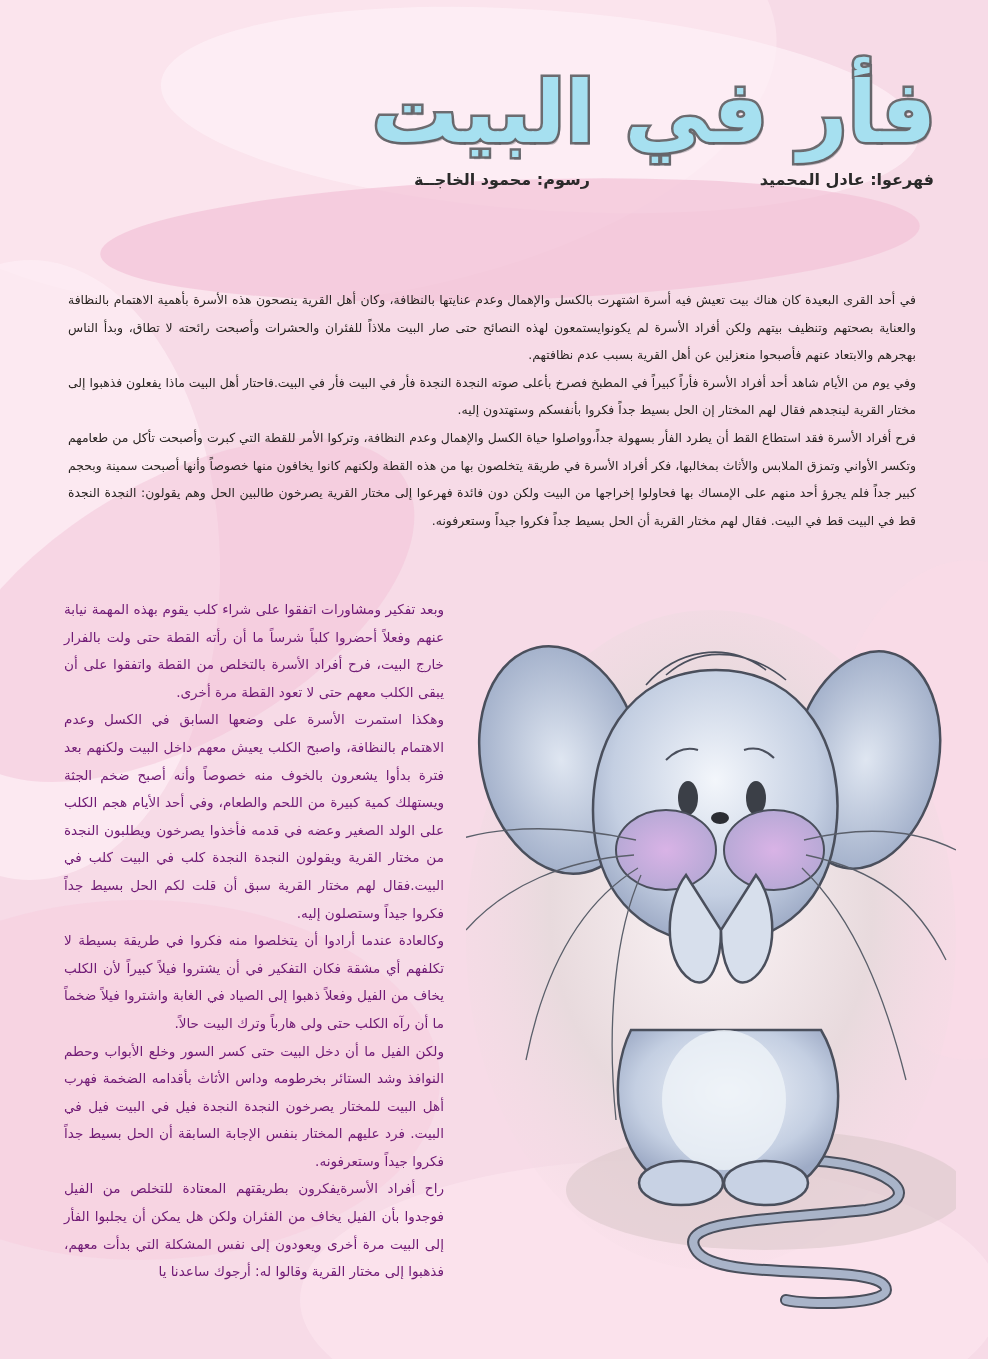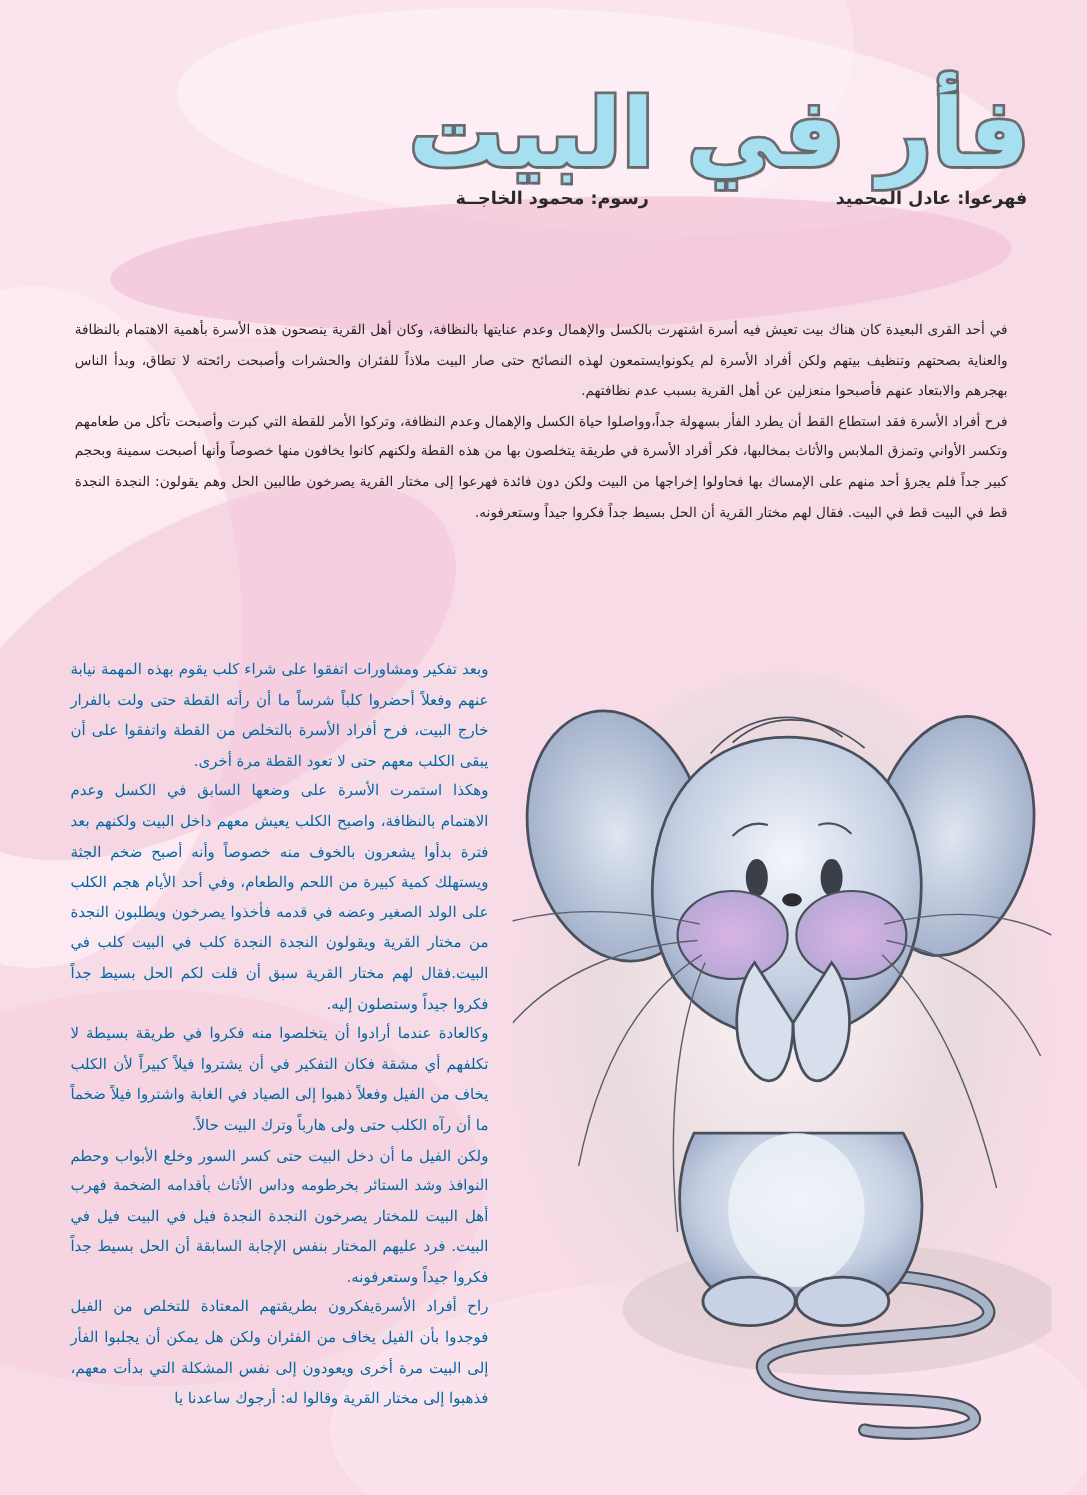--- a/index.html
+++ b/index.html
@@ -6,21 +6,21 @@
     body {
       width: 988px; height: 1359px; overflow: hidden; position: relative;
       background: #f7dbe7;
       font-family: "DejaVu Sans", sans-serif;
     }
     .bg { position: absolute; inset: 0; overflow: hidden; }
     .bg .swirl { position: absolute; border-radius: 50%; }
     .page { position: absolute; inset: 0; direction: rtl; }
 
     .title {
-      position: absolute; top: 72px; right: 52px;
+      position: absolute; top: 62px; right: 52px;
       font-family: "DejaVu Sans", sans-serif; font-weight: bold;
       font-size: 86px; line-height: 100px;
       color: #a6e0f0;
       -webkit-text-stroke: 5px #6c6c70;
       paint-order: stroke fill;
       text-shadow: 2px 3px 0 rgba(90,90,95,0.35);
       letter-spacing: 2px;
     }
     .credits {
       position: absolute; top: 170px; right: 54px; width: 520px;
@@ -31,21 +31,21 @@
 
     .story-top {
       position: absolute; top: 262px; right: 72px; width: 848px;
       font-size: 12.4px; line-height: 27.6px; color: #2a2522;
       text-align: justify; text-align-last: right; margin-top: 24px;
     }
     .story-top p { margin: 0; }
 
     .story-col {
       position: absolute; top: 596px; left: 64px; width: 380px;
-      font-size: 13.6px; line-height: 27.6px; color: #0369a1;
+      font-size: 13.6px; line-height: 27.6px; color: #701a75;
       text-align: justify; direction: rtl;
     }
     .story-col p { margin: 0; }
 
     .illustration {
       position: absolute; left: 466px; top: 600px; width: 490px; height: 720px;
     }
     .illustration svg { width: 100%; height: 100%; display: block; }
   </style>
 </head>
@@ -65,20 +65,21 @@
 <div class="page">
   <div class="title">فأر في البيت</div>
 
   <div class="credits">
     <span>فهرعوا: عادل المحميد</span>
     <span>رسوم: محمود الخاجــة</span>
   </div>
 
   <div class="story-top">
     <p>في أحد القرى البعيدة كان هناك بيت تعيش فيه أسرة اشتهرت بالكسل والإهمال وعدم عنايتها بالنظافة، وكان أهل القرية ينصحون هذه الأسرة بأهمية الاهتمام بالنظافة والعناية بصحتهم وتنظيف بيتهم ولكن أفراد الأسرة لم يكونوايستمعون لهذه النصائح حتى صار البيت ملاذاً للفئران والحشرات وأصبحت رائحته لا تطاق، وبدأ الناس بهجرهم والابتعاد عنهم فأصبحوا منعزلين عن أهل القرية بسبب عدم نظافتهم.</p>
+    <p>وفي يوم من الأيام شاهد أحد أفراد الأسرة فأراً كبيراً في المطبخ فصرخ بأعلى صوته النجدة النجدة فأر في البيت فأر في البيت.فاحتار أهل البيت ماذا يفعلون فذهبوا إلى مختار القرية لينجدهم فقال لهم المختار إن الحل بسيط جداً فكروا بأنفسكم وستهتدون إليه.</p>
     <p>فرح أفراد الأسرة فقد استطاع القط أن يطرد الفأر بسهولة جداً،وواصلوا حياة الكسل والإهمال وعدم النظافة، وتركوا الأمر للقطة التي كبرت وأصبحت تأكل من طعامهم وتكسر الأواني وتمزق الملابس والأثاث بمخالبها، فكر أفراد الأسرة في طريقة يتخلصون بها من هذه القطة ولكنهم كانوا يخافون منها خصوصاً وأنها أصبحت سمينة وبحجم كبير جداً فلم يجرؤ أحد منهم على الإمساك بها فحاولوا إخراجها من البيت ولكن دون فائدة فهرعوا إلى مختار القرية يصرخون طالبين الحل وهم يقولون: النجدة النجدة قط في البيت قط في البيت. فقال لهم مختار القرية أن الحل بسيط جداً فكروا جيداً وستعرفونه.</p>
   </div>
 
   <div class="story-col">
     <p>وبعد تفكير ومشاورات اتفقوا على شراء كلب يقوم بهذه المهمة نيابة عنهم وفعلاً أحضروا كلباً شرساً ما أن رأته القطة حتى ولت بالفرار خارج البيت، فرح أفراد الأسرة بالتخلص من القطة واتفقوا على أن يبقى الكلب معهم حتى لا تعود القطة مرة أخرى.</p>
     <p>وهكذا استمرت الأسرة على وضعها السابق في الكسل وعدم الاهتمام بالنظافة، واصبح الكلب يعيش معهم داخل البيت ولكنهم بعد فترة بدأوا يشعرون بالخوف منه خصوصاً وأنه أصبح ضخم الجثة ويستهلك كمية كبيرة من اللحم والطعام، وفي أحد الأيام هجم الكلب على الولد الصغير وعضه في قدمه فأخذوا يصرخون ويطلبون النجدة من مختار القرية ويقولون النجدة النجدة كلب في البيت كلب في البيت.فقال لهم مختار القرية سبق أن قلت لكم الحل بسيط جداً فكروا جيداً وستصلون إليه.</p>
     <p>وكالعادة عندما أرادوا أن يتخلصوا منه فكروا في طريقة بسيطة لا تكلفهم أي مشقة فكان التفكير في أن يشتروا فيلاً كبيراً لأن الكلب يخاف من الفيل وفعلاً ذهبوا إلى الصياد في الغابة واشتروا فيلاً ضخماً ما أن رآه الكلب حتى ولى هارباً وترك البيت حالاً.</p>
     <p>ولكن الفيل ما أن دخل البيت حتى كسر السور وخلع الأبواب وحطم النوافذ وشد الستائر بخرطومه وداس الأثاث بأقدامه الضخمة فهرب أهل البيت للمختار يصرخون النجدة النجدة فيل في البيت فيل في البيت. فرد عليهم المختار بنفس الإجابة السابقة أن الحل بسيط جداً فكروا جيداً وستعرفونه.</p>
     <p>راح أفراد الأسرةيفكرون بطريقتهم المعتادة للتخلص من الفيل فوجدوا بأن الفيل يخاف من الفئران ولكن هل يمكن أن يجلبوا الفأر إلى البيت مرة أخرى ويعودون إلى نفس المشكلة التي بدأت معهم، فذهبوا إلى مختار القرية وقالوا له: أرجوك ساعدنا يا</p>
   </div>

